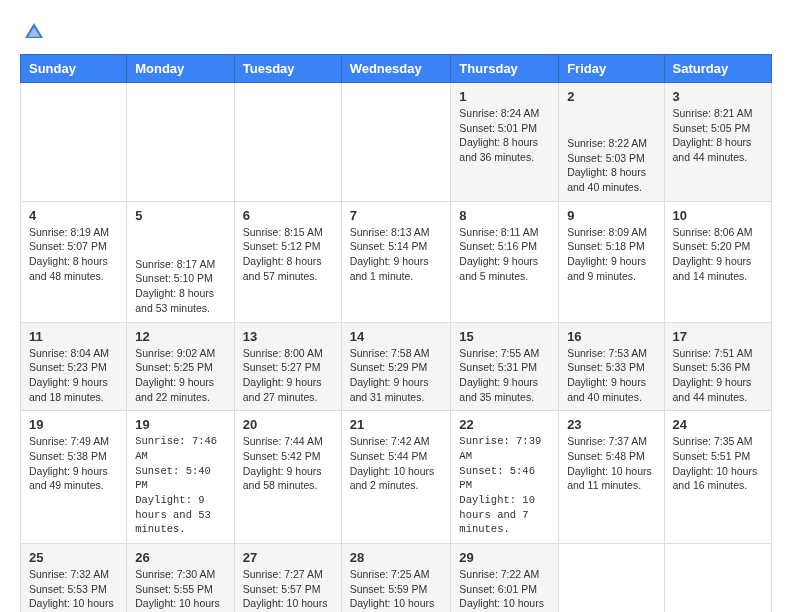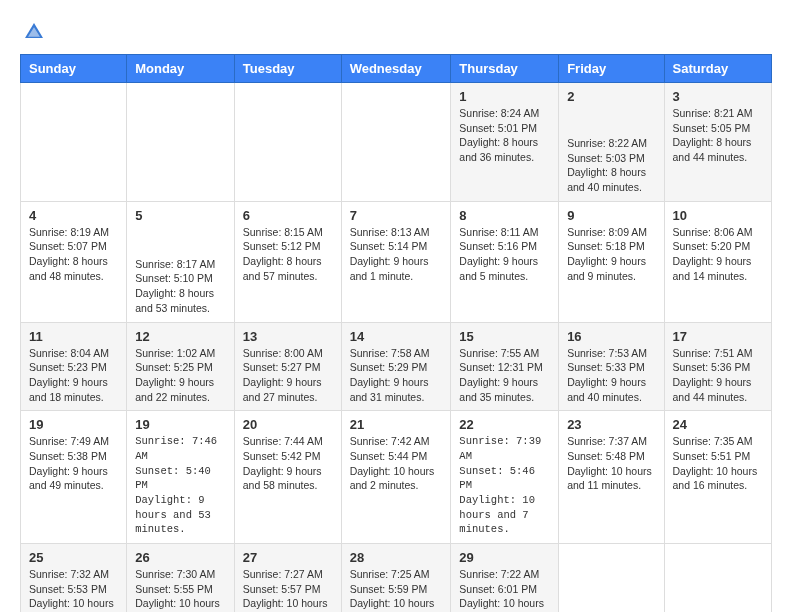--- a/index.html
+++ b/index.html
@@ -196,40 +196,40 @@
       </tr>
       <tr>
         <td>
           <span class="day-number">11</span>
           <div class="day-info" style="white-space: pre-line;">Sunrise: 8:04 AM
 Sunset: 5:23 PM
 Daylight: 9 hours and 18 minutes.</div>
         </td>
         <td>
           <span class="day-number">12</span>
-          <div class="day-info" style="white-space: pre-line;">Sunrise: 1:02 AM
+          <div class="day-info" style="white-space: pre-line;">Sunrise: 9:02 AM
 Sunset: 5:25 PM
 Daylight: 9 hours and 22 minutes.</div>
         </td>
         <td>
           <span class="day-number">13</span>
           <div class="day-info" style="white-space: pre-line;">Sunrise: 8:00 AM
 Sunset: 5:27 PM
 Daylight: 9 hours and 27 minutes.</div>
         </td>
         <td>
           <span class="day-number">14</span>
           <div class="day-info" style="white-space: pre-line;">Sunrise: 7:58 AM
 Sunset: 5:29 PM
 Daylight: 9 hours and 31 minutes.</div>
         </td>
         <td>
           <span class="day-number">15</span>
           <div class="day-info" style="white-space: pre-line;">Sunrise: 7:55 AM
-Sunset: 12:31 PM
+Sunset: 5:31 PM
 Daylight: 9 hours and 35 minutes.</div>
         </td>
         <td>
           <span class="day-number">16</span>
           <div class="day-info" style="white-space: pre-line;">Sunrise: 7:53 AM
 Sunset: 5:33 PM
 Daylight: 9 hours and 40 minutes.</div>
         </td>
         <td>
           <span class="day-number">17</span>

